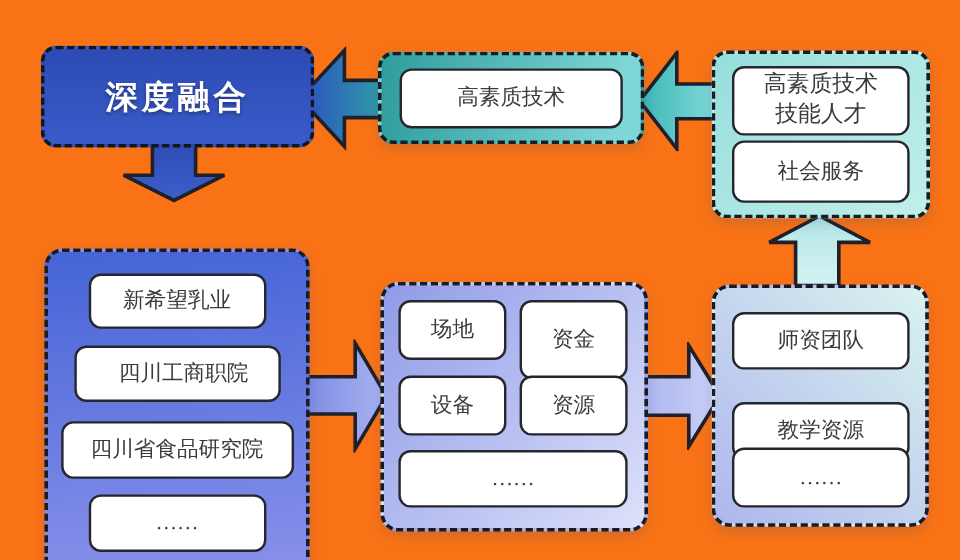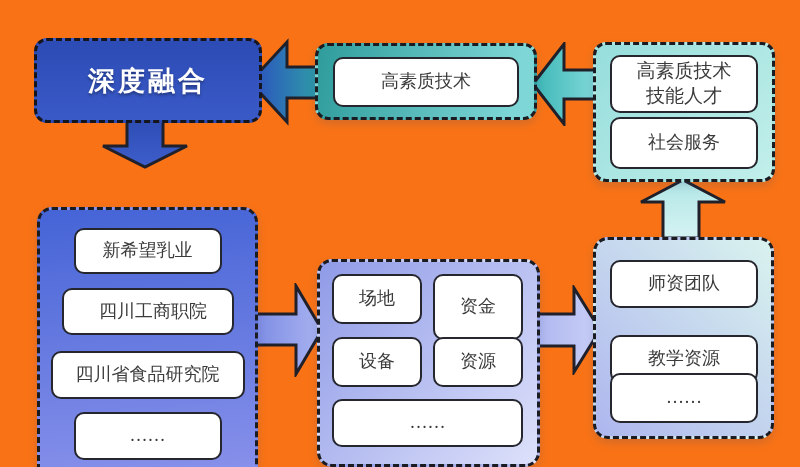--- a/index.html
+++ b/index.html
@@ -12,21 +12,21 @@
     position:absolute;box-sizing:border-box;border:3px dashed #1b1b22;border-radius:13px;
     box-shadow:0 4px 9px rgba(50,70,130,.18);
   }
   .grp-transform{left:315px;top:43px;width:222px;height:77px;
     background:linear-gradient(100deg,#2f9c9c 0%,#7ed6d6 90%);}
   .grp-talent{left:593px;top:42px;width:182px;height:140px;
     background:linear-gradient(135deg,#96dedc 0%,#c2efea 100%);}
   .grp-partners{left:37px;top:167px;width:221px;height:276px;
     background:linear-gradient(175deg,#4564d6 0%,#8a92eb 100%);border-radius:15px;margin-top:40px;}
   .grp-resources{left:317px;top:235px;width:223px;height:208px;
-    background:linear-gradient(130deg,#8f9be7 0%,#dde1fa 100%);border-radius:15px;margin-top:24px;}
+    background:linear-gradient(130deg,#8f9be7 0%,#dde1fa 100%);border-radius:15px;}
   .grp-outputs{left:593px;top:237px;width:181px;height:202px;
     background:linear-gradient(45deg,#aeb6ee 0%,#d9f3ee 100%);border-radius:15px;}
   
   .solid{
     position:absolute;left:34px;top:38px;width:228px;height:85px;box-sizing:border-box;
     background:linear-gradient(180deg,#2c4bb4 0%,#3a5ac8 100%);
     border:3.5px dashed #15151d;border-radius:13px;
     display:flex;align-items:center;justify-content:center;
     color:#ffffff;font-size:27px;font-weight:bold;letter-spacing:3px;
     text-shadow:0 2px 3px rgba(0,0,0,.35);z-index:2;

